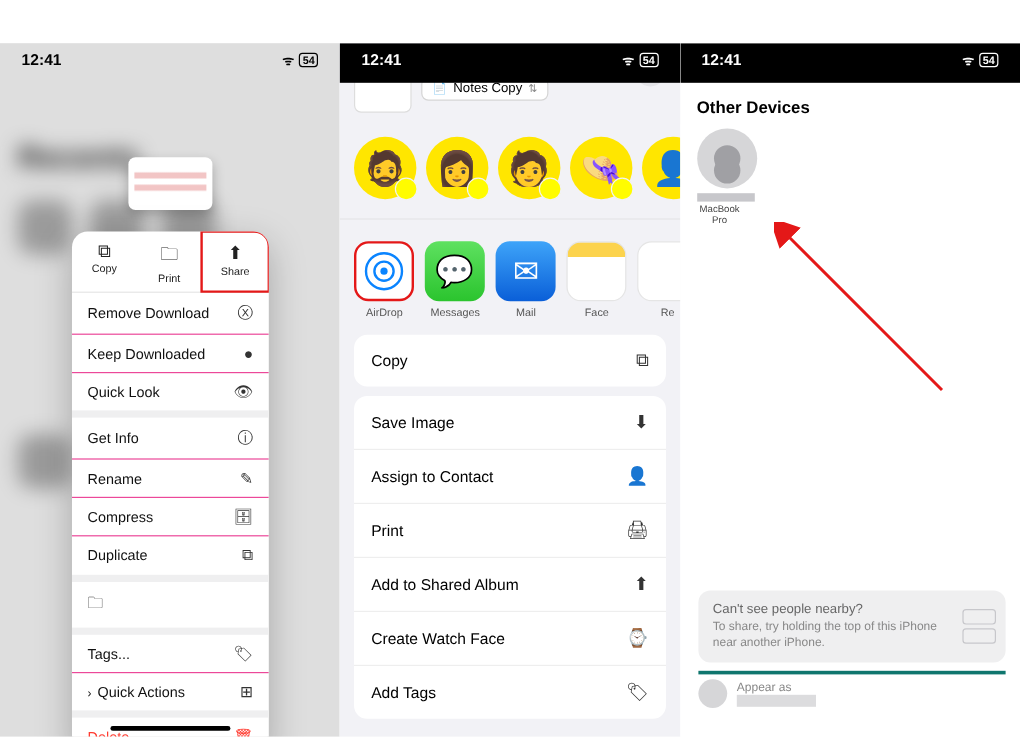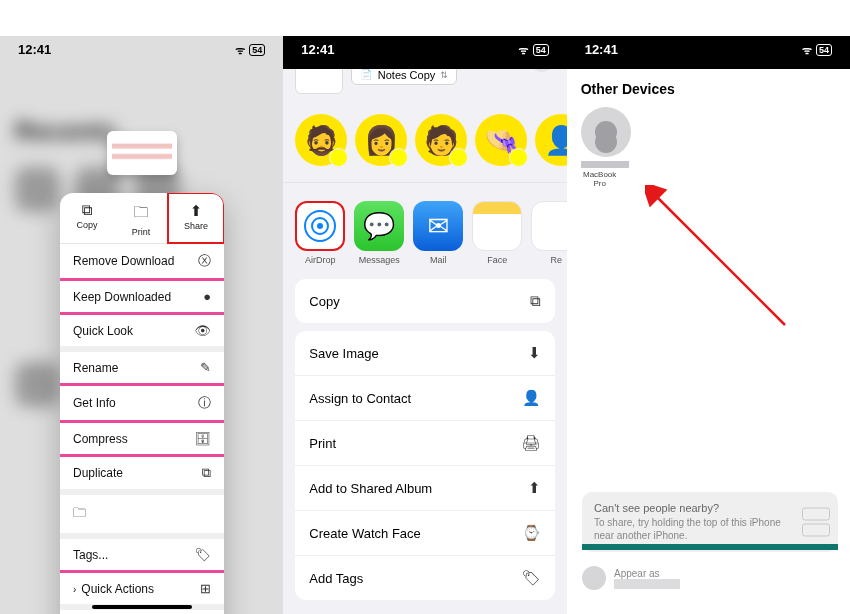--- a/index.html
+++ b/index.html
@@ -17,21 +17,21 @@
 .status-right { display: flex; align-items: center; gap: 4px; font-size: 11px; }
 .thumb { position: absolute; top: 95px; left: 107px; width: 70px; height: 44px; background: #fff; border-radius: 6px; box-shadow: 0 4px 10px rgba(0,0,0,0.25); padding: 5px; }
 .thumb-inner { width: 100%; height: 100%; background: linear-gradient(180deg, #fff 0%, #fff 20%, #f2c5c5 25%, #f2c5c5 35%, #fff 40%, #fff 50%, #f2c5c5 55%, #f2c5c5 65%, #fff 70%); border-radius: 3px; }
 .ctx-menu { position: absolute; top: 157px; left: 60px; width: 164px; background: #fff; border-radius: 13px; box-shadow: 0 10px 30px rgba(0,0,0,0.25); overflow: hidden; }
 .top-actions { display: flex; border-bottom: 1px solid #e5e5e5; }
 .top-action { flex: 1; text-align: center; padding: 8px 0 6px; font-size: 9px; color: #222; position: relative; }
 .top-action.highlighted { border: 2px solid #e41818; border-top-right-radius: 13px; margin: -1px; }
 .top-icon { font-size: 15px; display: block; margin-bottom: 1px; }
 .menu-section { border-bottom: 6px solid #efeff0; }
 .menu-section:last-child { border-bottom: none; }
-.menu-item { display: flex; justify-content: space-between; align-items: center; padding: 8px 13px; font-size: 12px; color: #111; border-bottom: 3px solid #ec4899; }
+.menu-item { display: flex; justify-content: space-between; align-items: center; padding: 8px 13px; font-size: 12px; color: #111; border-bottom: 1px solid #ec4899; }
 .menu-item:last-child { border-bottom: none; }
 .menu-item.delete { color: #ff3b30; }
 .sub-chev { margin-right: 5px; font-size: 10px; }
 .menu-icon { font-size: 13px; color: #333; }
 .home-ind { position: absolute; bottom: 5px; left: 50%; transform: translateX(-50%); width: 100px; height: 4px; background: #000; border-radius: 3px; }
 
 
 .panel2 { background: #f2f2f6; }
 .status-bar.white { color: #fff; background: #000; padding: 6px 18px 12px; }
 .share-header { background: #f2f2f6; padding: 10px 12px; display: flex; align-items: flex-start; gap: 8px; position: relative; }
@@ -72,21 +72,21 @@
 .device-avatar { width: 50px; height: 50px; border-radius: 50%; background: #d6d6d8; display: flex; align-items: center; justify-content: center; margin-bottom: 4px; }
 .device-avatar-inner { width: 22px; height: 22px; border-radius: 50%; background: #a0a0a4; box-shadow: 0 10px 0 0 #a0a0a4; }
 .device-censor { width: 48px; height: 7px; background: #c7c7cb; margin: 0 auto 2px; }
 .device-label { font-size: 8px; color: #444; }
 .arrow { position: absolute; top: 185px; left: 645px; }
 .hint-card { position: absolute; bottom: 62px; left: 582px; right: 12px; background: #efeff0; border-radius: 10px; padding: 10px 54px 10px 12px; }
 .hint-title { font-size: 11px; font-weight: 400; color: #666; margin-bottom: 2px; }
 .hint-body { font-size: 10px; color: #888; line-height: 1.3; }
 .hint-phones { position: absolute; right: 8px; top: 50%; transform: translateY(-50%); display: flex; flex-direction: column; gap: 3px; }
 .mini-phone { width: 28px; height: 13px; border: 1.5px solid #c7c7cb; border-radius: 3px; }
-.appear-row { position: absolute; bottom: 24px; left: 582px; right: 12px; display: flex; align-items: center; gap: 8px; border-top: 6px solid #0f766e; padding-top: 16px; }
+.appear-row { position: absolute; bottom: 24px; left: 582px; right: 12px; display: flex; align-items: center; gap: 8px; border-top: 3px solid #0f766e; padding-top: 4px; }
 .appear-avatar { width: 24px; height: 24px; border-radius: 50%; background: #d6d6d8; }
 .appear-label { font-size: 10px; color: #888; }
 .appear-censor { width: 66px; height: 10px; background: #dcdcde; }
 </style>
 </head>
 <body>
 
 <div class="container">
 
 <div class="panel panel1">
@@ -129,26 +129,26 @@
             <span>Keep Downloaded</span>
             <span class="menu-icon">●</span>
           </div>
       <div class="menu-item">
             <span>Quick Look</span>
             <span class="menu-icon">👁</span>
           </div>
     </div>
     <div class="menu-section">
       <div class="menu-item">
+            <span>Get Info</span>
+            <span class="menu-icon">ⓘ</span>
+          </div>
+      <div class="menu-item">
             <span>Rename</span>
             <span class="menu-icon">✎</span>
-          </div>
-      <div class="menu-item">
-            <span>Get Info</span>
-            <span class="menu-icon">ⓘ</span>
           </div>
       <div class="menu-item">
             <span>Compress</span>
             <span class="menu-icon">🗄</span>
           </div>
       <div class="menu-item">
             <span>Duplicate</span>
             <span class="menu-icon">⧉</span>
           </div>
     </div>

